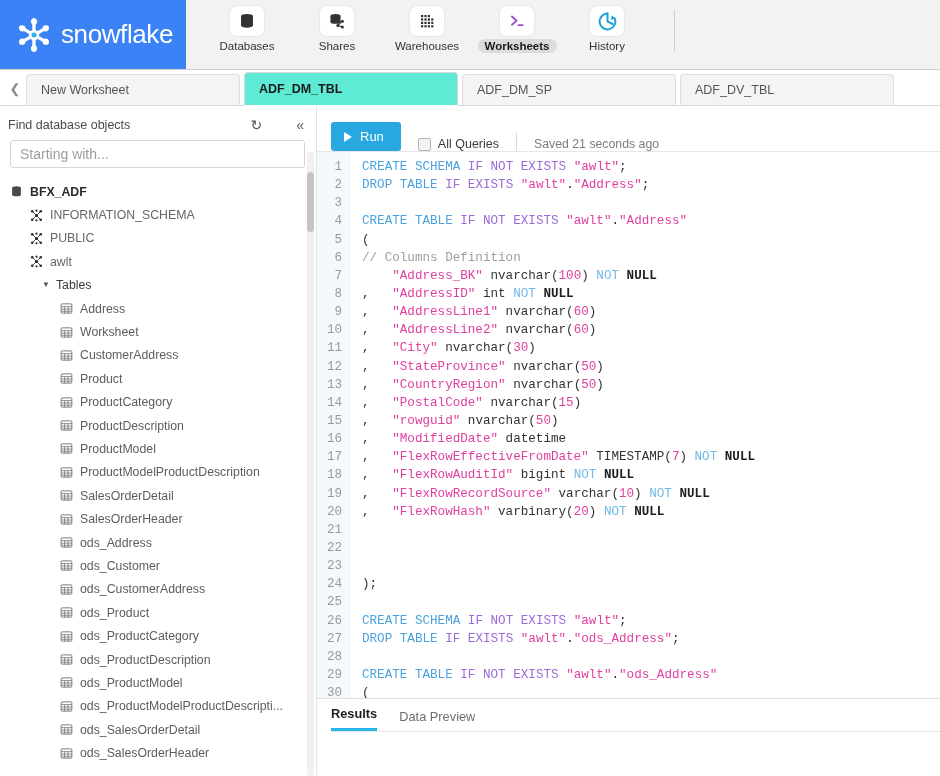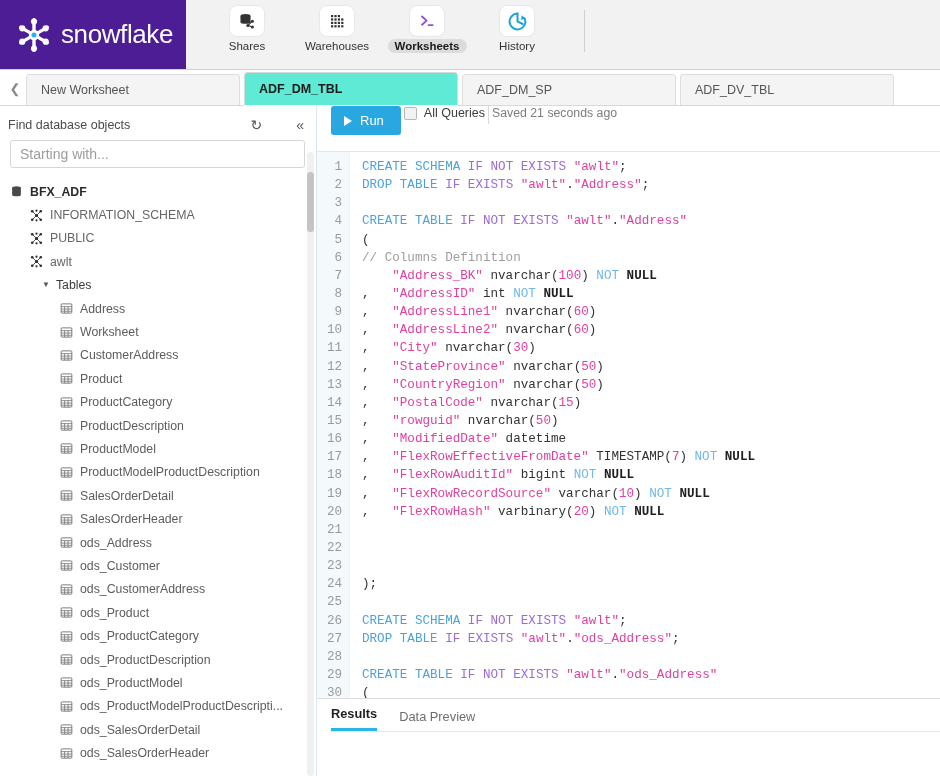--- a/index.html
+++ b/index.html
@@ -14,21 +14,21 @@
   .header {
     height: 70px;
     display: flex;
     align-items: stretch;
     background: #f2f2f2;
     border-bottom: 1px solid #d2d2d2;
     position: relative;
   }
   .brand {
     width: 186px;
-    background: #4c1d95;
+    background: #3b82f6;
     display: flex;
     align-items: center;
     gap: 7px;
     padding-left: 14px;
     flex: none;
   }
   .brand-logo { width: 40px; height: 40px; flex: none; }
   .brand-text {
     color: #ffffff;
     font-size: 26px;
@@ -233,23 +233,23 @@
   .main {
     flex: 1;
     display: flex;
     flex-direction: column;
     background: #ffffff;
     min-width: 0;
   }
   .toolbar {
     height: 45px;
     display: flex;
-    align-items: flex-start;
+    align-items: flex-end;
     padding: 0 14px;
-    gap: 3px;
+    gap: 17px;
     background: #ffffff;
   }
   .run-btn {
     background: #29a7e1;
     color: #ffffff;
     border: none;
     border-radius: 3px;
     height: 29px;
     padding: 0 17px 0 13px;
     font-size: 13px;
@@ -370,20 +370,36 @@
             <circle cx="31.7" cy="13.3" r="3.1"></circle>
         </g>
         <circle cx="20" cy="20" r="5.2" fill="#ffffff"></circle>
         <circle cx="20" cy="20" r="2.5" fill="#29b5e8"></circle>
       </svg>
     </span>
     <span class="brand-text">snowflake</span>
   </div>
 
   <div class="nav">
+    <div class="nav-item">
+      <span class="nav-icon">
+        <svg width="18" height="18" viewBox="0 0 18 18">
+            <g fill="#333">
+          <ellipse cx="9" cy="4" rx="6" ry="2.1"></ellipse>
+              <rect x="3" y="4" width="12" height="3"></rect>
+              <ellipse cx="9" cy="7" rx="6" ry="2.1"></ellipse>
+          <rect x="3" y="7.5" width="12" height="3"></rect>
+              <ellipse cx="9" cy="10.5" rx="6" ry="2.1"></ellipse>
+          <rect x="3" y="11" width="12" height="2.6"></rect>
+              <ellipse cx="9" cy="13.6" rx="6" ry="2.1"></ellipse>
+            </g>
+          </svg>
+      </span>
+      <span class="nav-label">Databases</span>
+    </div>
     <div class="nav-item">
       <span class="nav-icon">
         <svg width="18" height="18" viewBox="0 0 18 18">
             <g fill="#333">
           <ellipse cx="7.5" cy="4" rx="5" ry="1.9"></ellipse>
               <rect x="2.5" y="4" width="10" height="2.7"></rect>
               <ellipse cx="7.5" cy="6.7" rx="5" ry="1.9"></ellipse>
           <rect x="2.5" y="7.2" width="10" height="2.7"></rect>
               <ellipse cx="7.5" cy="9.9" rx="5" ry="1.9"></ellipse>
           <circle cx="14.4" cy="9.2" r="1.5"></circle>

